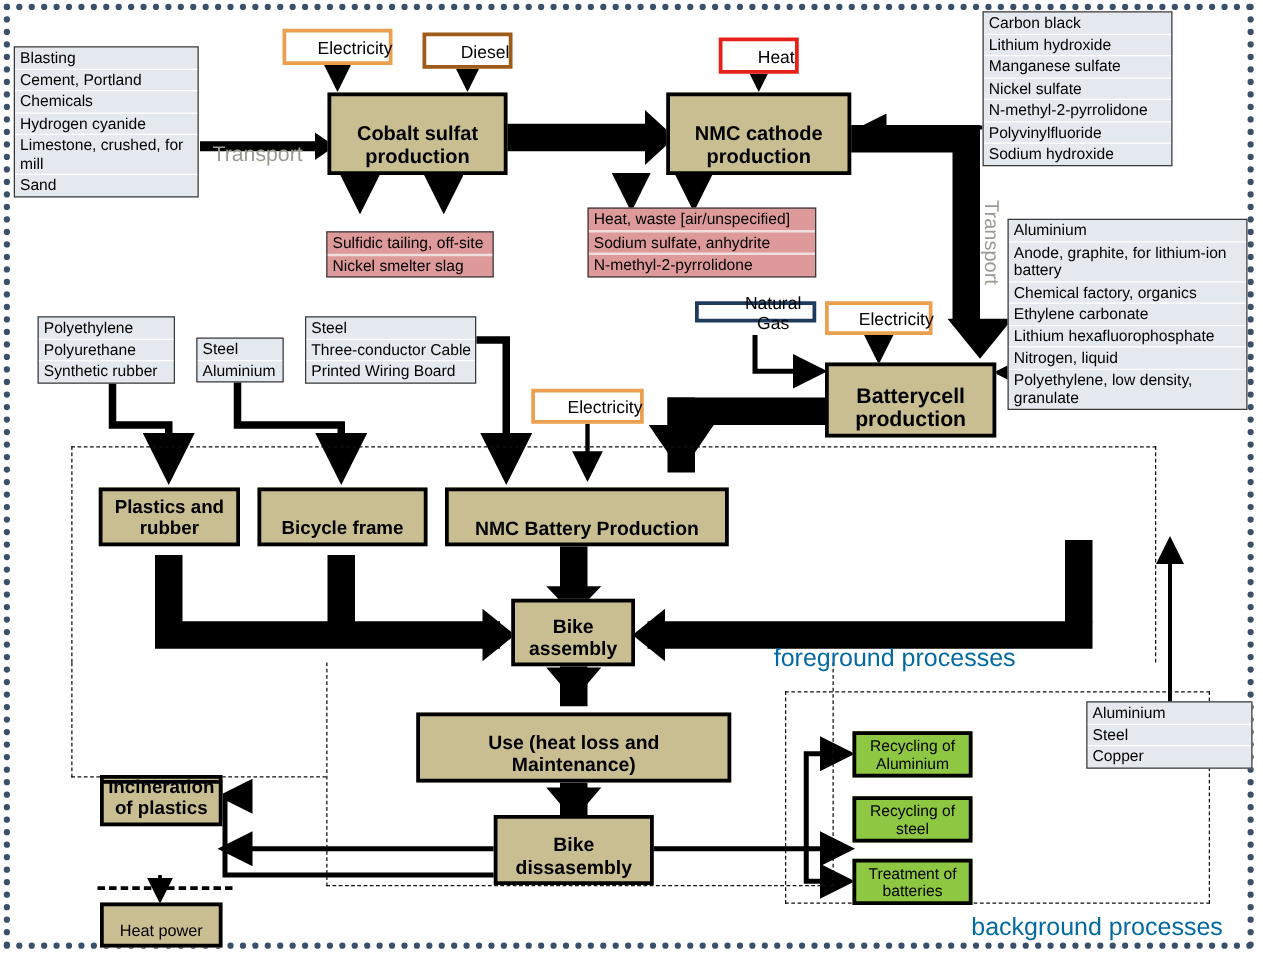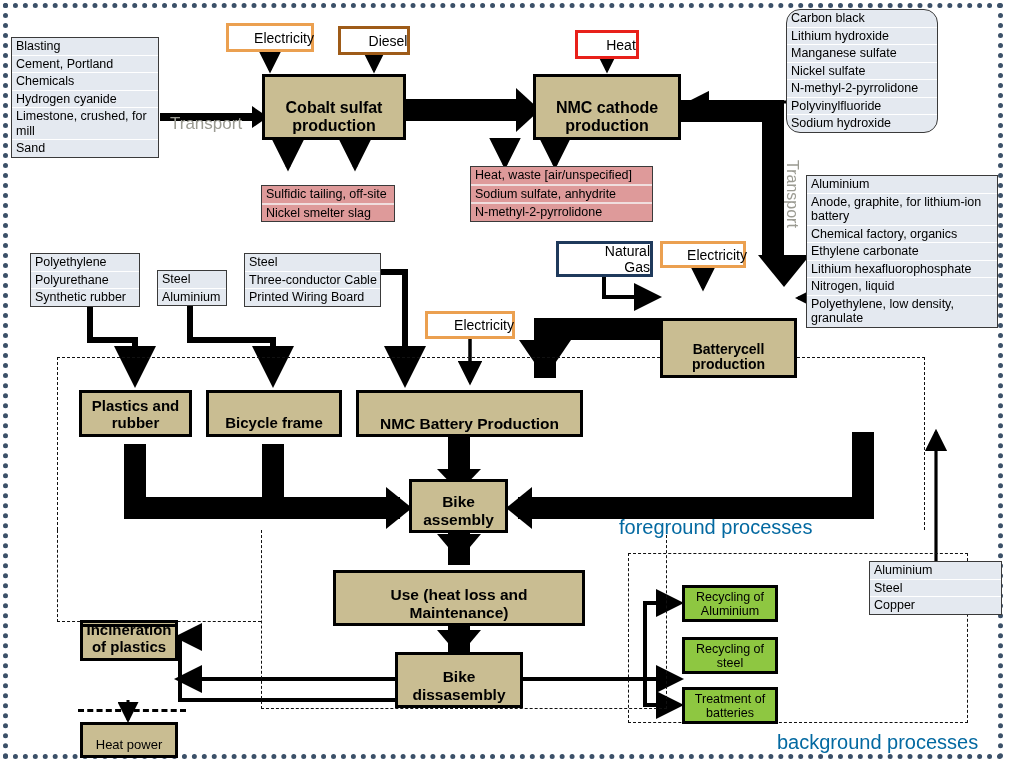--- a/index.html
+++ b/index.html
@@ -15,21 +15,21 @@
 
   
   .proc{background:#c9bd92;border:3px solid #000;display:flex;align-items:flex-end;
     justify-content:center;text-align:center;font-weight:bold;color:#000;
     line-height:1.12;padding:2px 4px;}
   .recycle{background:#8ec741;border:3px solid #000;display:flex;align-items:center;
     justify-content:center;text-align:center;color:#000;line-height:1.12;padding:1px 3px;}
 
   
   .flowbox{background:#fff;border:3px solid #000;display:flex;align-items:center;
-    justify-content:center;text-align:right;color:#000;padding-left:28px;}
+    justify-content:center;text-align:center;color:#000;padding-left:28px;}
 
   
   .listbox{background:#e4e9f0;border:1px solid #3a3a3a;padding:0;overflow:hidden;}
   .listbox .row{border-bottom:1.5px solid #ffffff;padding:1px 3px 1px 4px;
     color:#000;line-height:1.16;}
   .listbox .row:last-child{border-bottom:none;}
 
   
   .wastebox{background:#de9a9a;border:1px solid #3a3a3a;overflow:hidden;}
   .wastebox .row{border-bottom:2px solid #f0dede;padding:1px 3px 1px 4px;color:#000;
@@ -160,42 +160,42 @@
   </div>
 
   <div class="node flowbox" style="left:338px;top:26px;width:72px;height:29px;border-color:#9e5b18;font-size:14px;">
     <span>Diesel</span>
   </div>
 
   <div class="node flowbox" style="left:575px;top:30px;width:64px;height:29px;border-color:#e8201a;font-size:14px;">
     <span>Heat</span>
   </div>
 
-  <div class="node flowbox" style="left:556px;top:241px;width:97px;height:36px;border-color:#1f3a5c;font-size:14px;">
+  <div class="node flowbox" style="left:556px;top:241px;width:97px;height:17px;border-color:#1f3a5c;font-size:14px;">
     <span>Natural Gas</span>
   </div>
 
   <div class="node flowbox" style="left:660px;top:241px;width:86px;height:27px;border-color:#eba050;font-size:14px;">
     <span>Electricity</span>
   </div>
 
   <div class="node flowbox" style="left:425px;top:311px;width:90px;height:28px;border-color:#eba050;font-size:14px;">
     <span>Electricity</span>
   </div>
 
   <div class="node listbox" style="left:11px;top:37px;width:148px;font-size:12.5px;">
     <div class="row">Blasting</div>
     <div class="row">Cement, Portland</div>
     <div class="row">Chemicals</div>
     <div class="row">Hydrogen cyanide</div>
     <div class="row">Limestone, crushed, for mill</div>
     <div class="row">Sand</div>
   </div>
 
-  <div class="node listbox" style="left:786px;top:9px;width:152px;font-size:12.5px;border-radius:14px;">
+  <div class="node listbox" style="left:786px;top:9px;width:152px;font-size:12.5px;">
     <div class="row">Carbon black</div>
     <div class="row">Lithium hydroxide</div>
     <div class="row">Manganese sulfate</div>
     <div class="row">Nickel sulfate</div>
     <div class="row">N-methyl-2-pyrrolidone</div>
     <div class="row">Polyvinylfluoride</div>
     <div class="row">Sodium hydroxide</div>
   </div>
 
   <div class="node listbox" style="left:806px;top:175px;width:192px;font-size:12.5px;">
@@ -243,21 +243,21 @@
   </div>
 
   <div class="node proc" style="left:262px;top:74px;width:144px;height:66px;font-size:16px;">
     <span>Cobalt sulfat production</span>
   </div>
 
   <div class="node proc" style="left:533px;top:74px;width:148px;height:66px;font-size:16px;">
     <span>NMC cathode production</span>
   </div>
 
-  <div class="node proc" style="left:660px;top:290px;width:137px;height:60px;font-size:14px;margin-top:28px;">
+  <div class="node proc" style="left:660px;top:290px;width:137px;height:60px;font-size:17px;">
     <span>Batterycell production</span>
   </div>
 
   <div class="node proc" style="left:79px;top:390px;width:113px;height:47px;font-size:15px;">
     <span>Plastics and rubber</span>
   </div>
 
   <div class="node proc" style="left:206px;top:390px;width:136px;height:47px;font-size:15px;">
     <span>Bicycle frame</span>
   </div>

